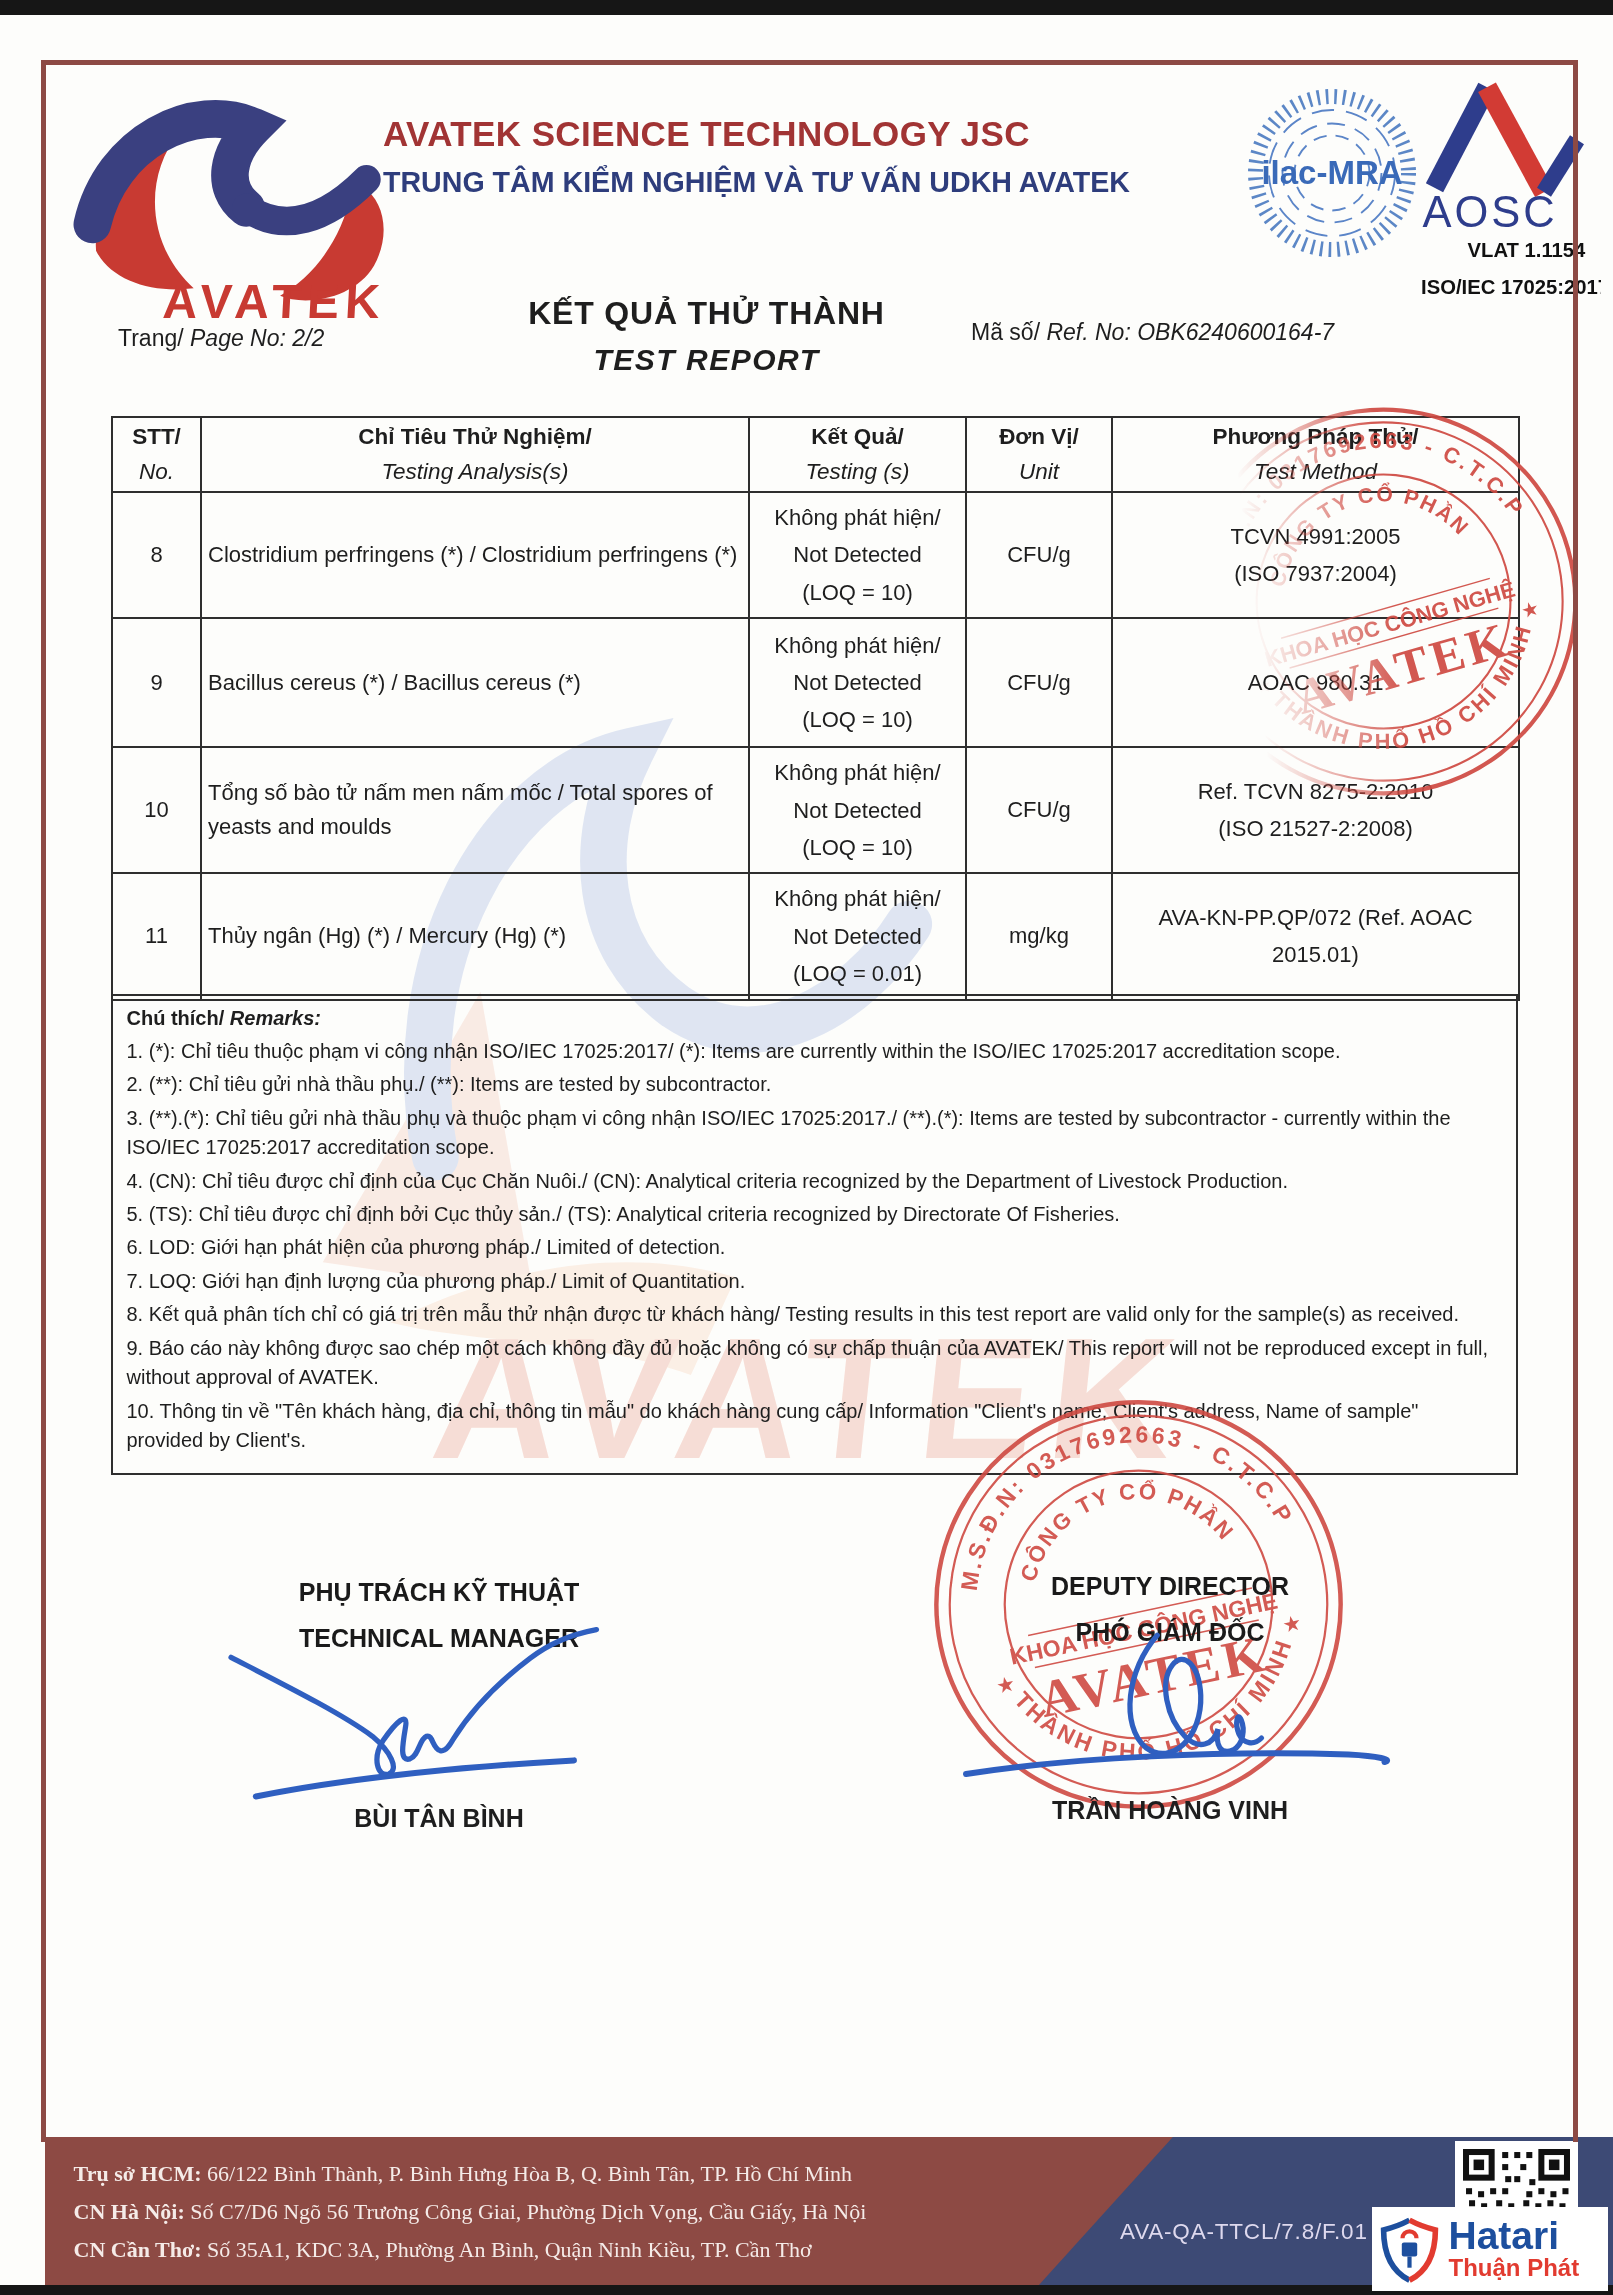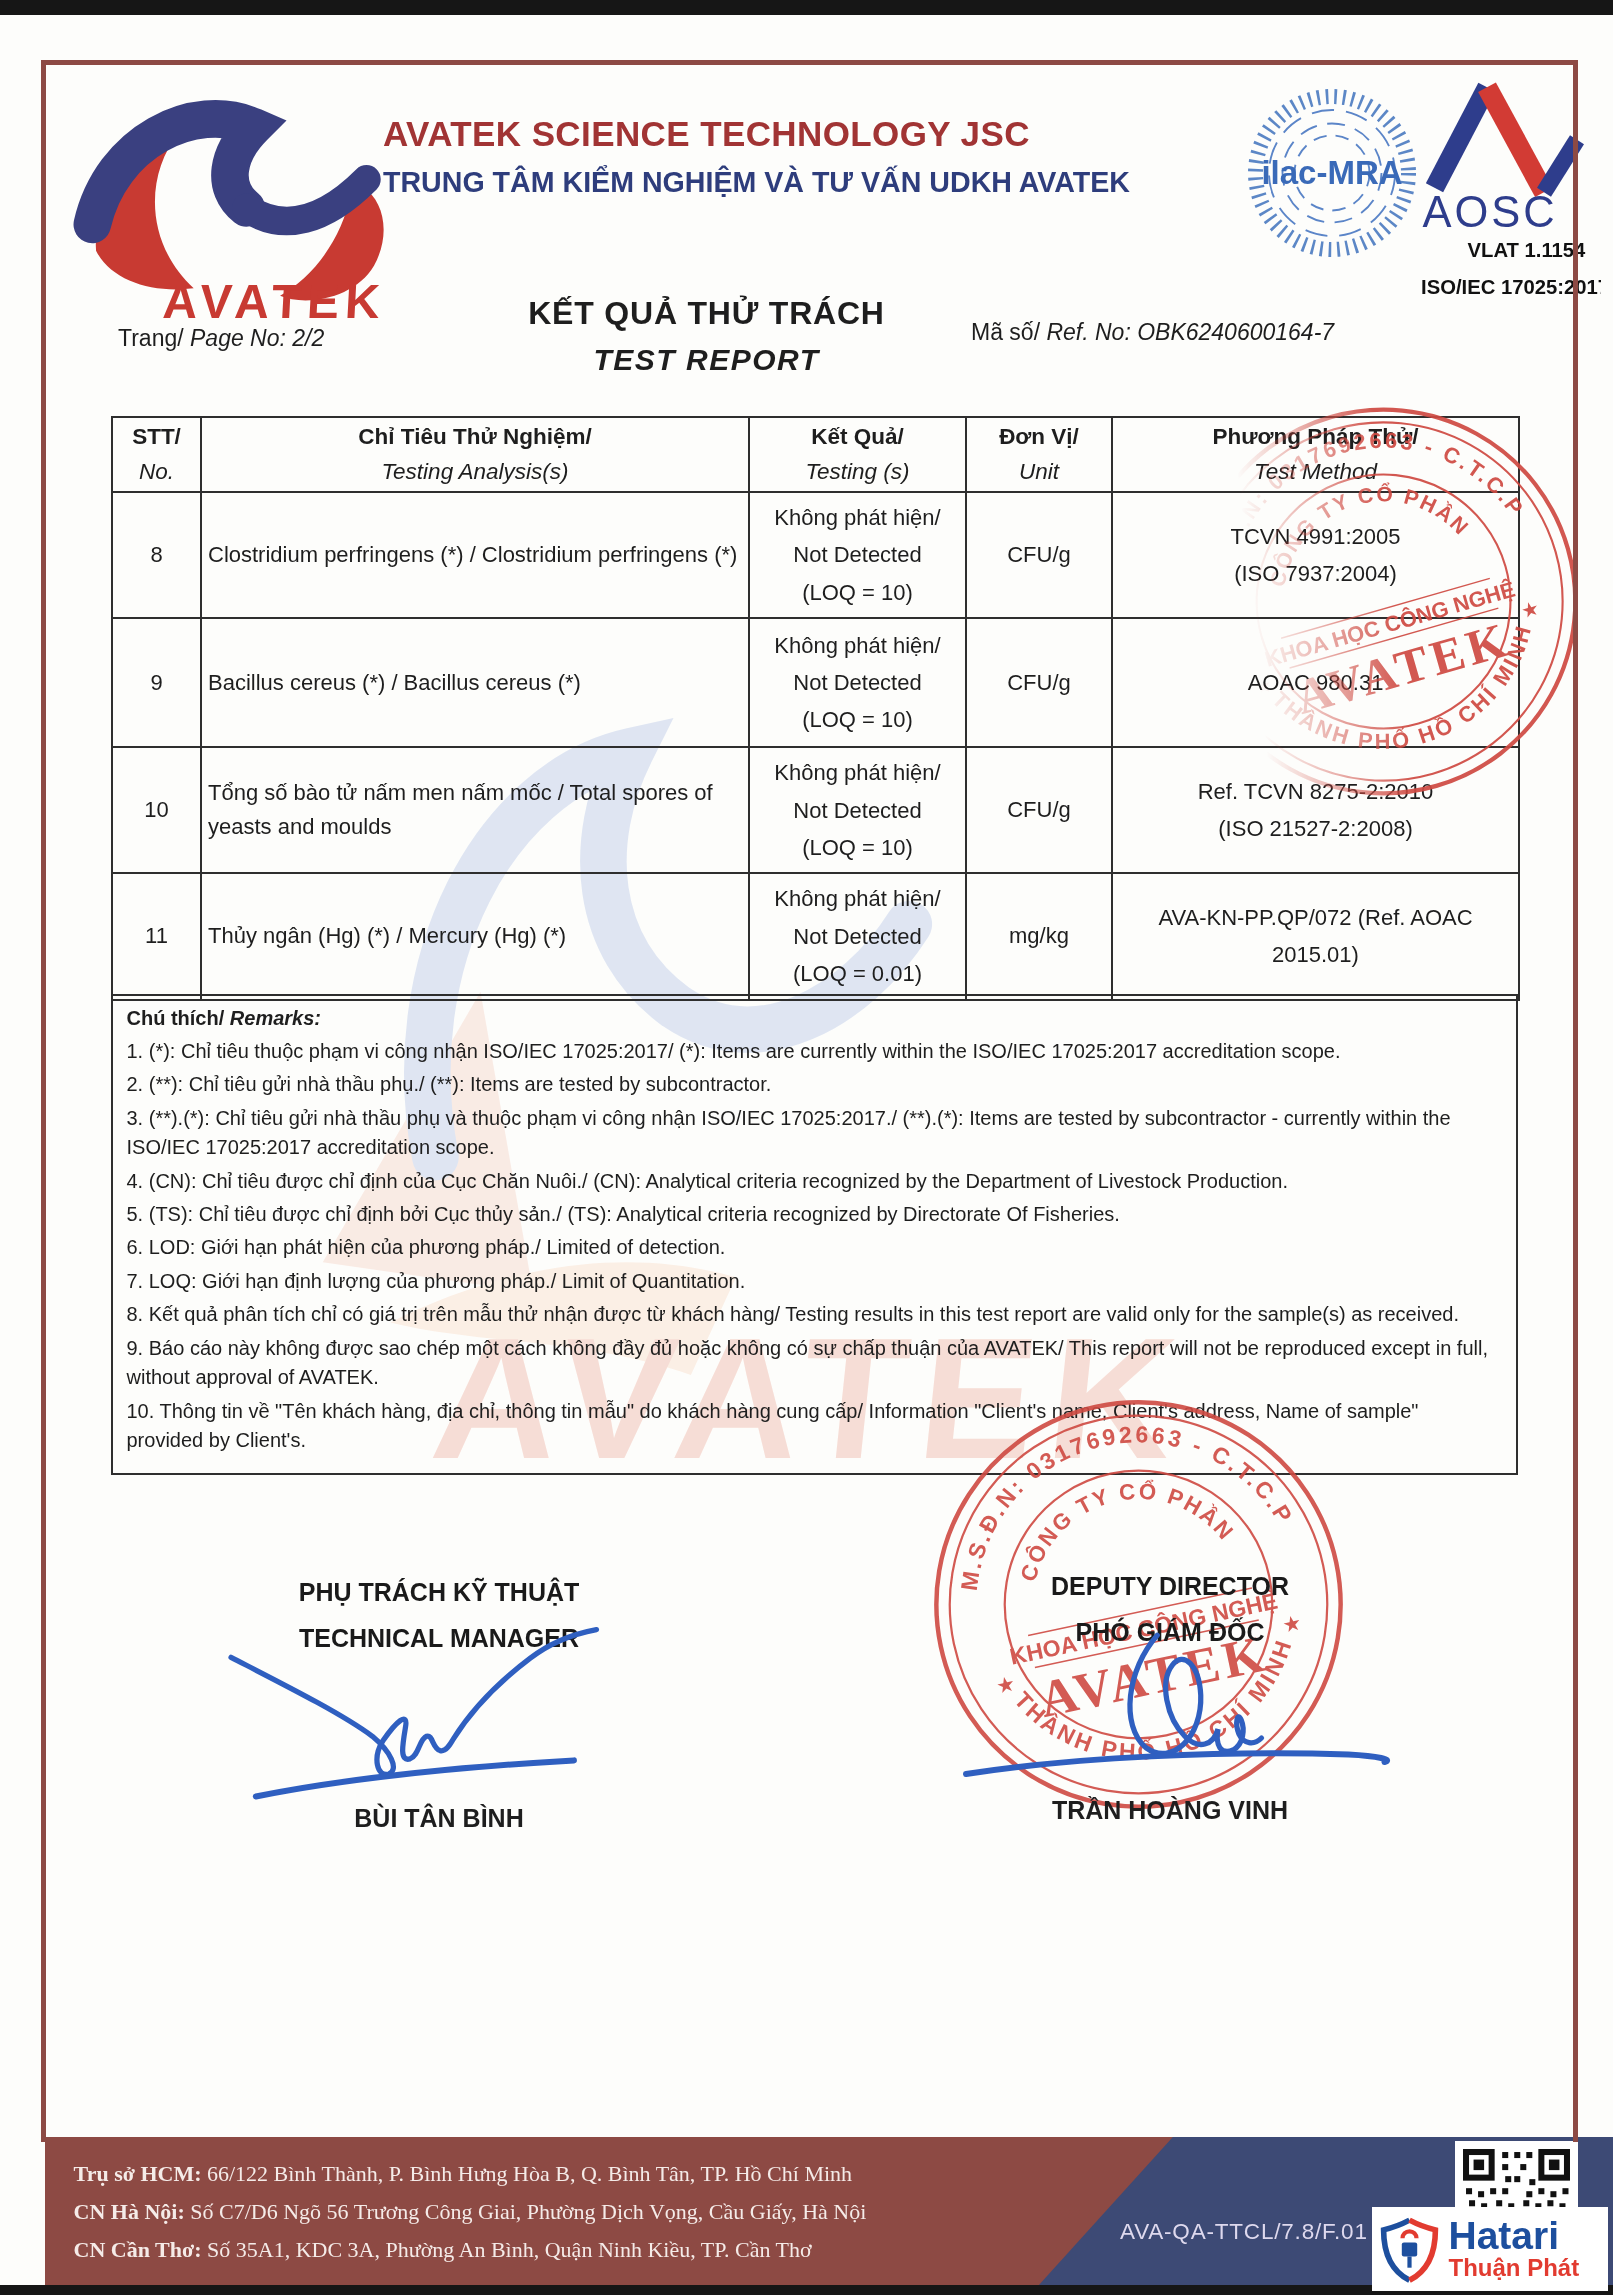--- a/index.html
+++ b/index.html
@@ -128,21 +128,21 @@
     <line x1="164" y1="168" x2="208" y2="98" stroke="#2e3d8c" stroke-width="22"></line>
     <text x="2" y="214" font-size="58" fill="#2e3d8c" letter-spacing="4">AOSC</text>
     <text x="62" y="254" font-size="27" font-weight="bold" fill="#111">VLAT 1.1154</text>
     <text x="0" y="304" font-size="27" font-weight="bold" fill="#111">ISO/IEC 17025:2017</text>
   </svg>
 
   <div class="page-label">
     <span>Trang/</span><span class="it"> Page No: 2/2</span>
   </div>
   <div class="titles">
-    <div class="t-vi">KẾT QUẢ THỬ TRÁCH</div>
+    <div class="t-vi">KẾT QUẢ THỬ THÀNH</div>
     <div class="t-en">TEST REPORT</div>
   </div>
   <div class="ref-label">
     <span>Mã số/</span><span class="it"> Ref. No: OBK6240600164-7</span>
   </div>
 
   <svg class="watermark" viewBox="0 0 1420 1120">
     <path d="M150,780 L360,420 L430,820 Z" fill="#f7ddd3"></path>
     <path d="M240,860 C400,780 560,760 700,800 L640,930 C500,880 360,890 240,860 Z" fill="#fae4d4"></path>
     <path d="M300,640 C250,380 380,140 560,100 C500,220 510,360 620,440 C730,515 860,440 930,330" stroke="#c7d3ec" stroke-width="62" fill="none" stroke-linecap="round"></path>

